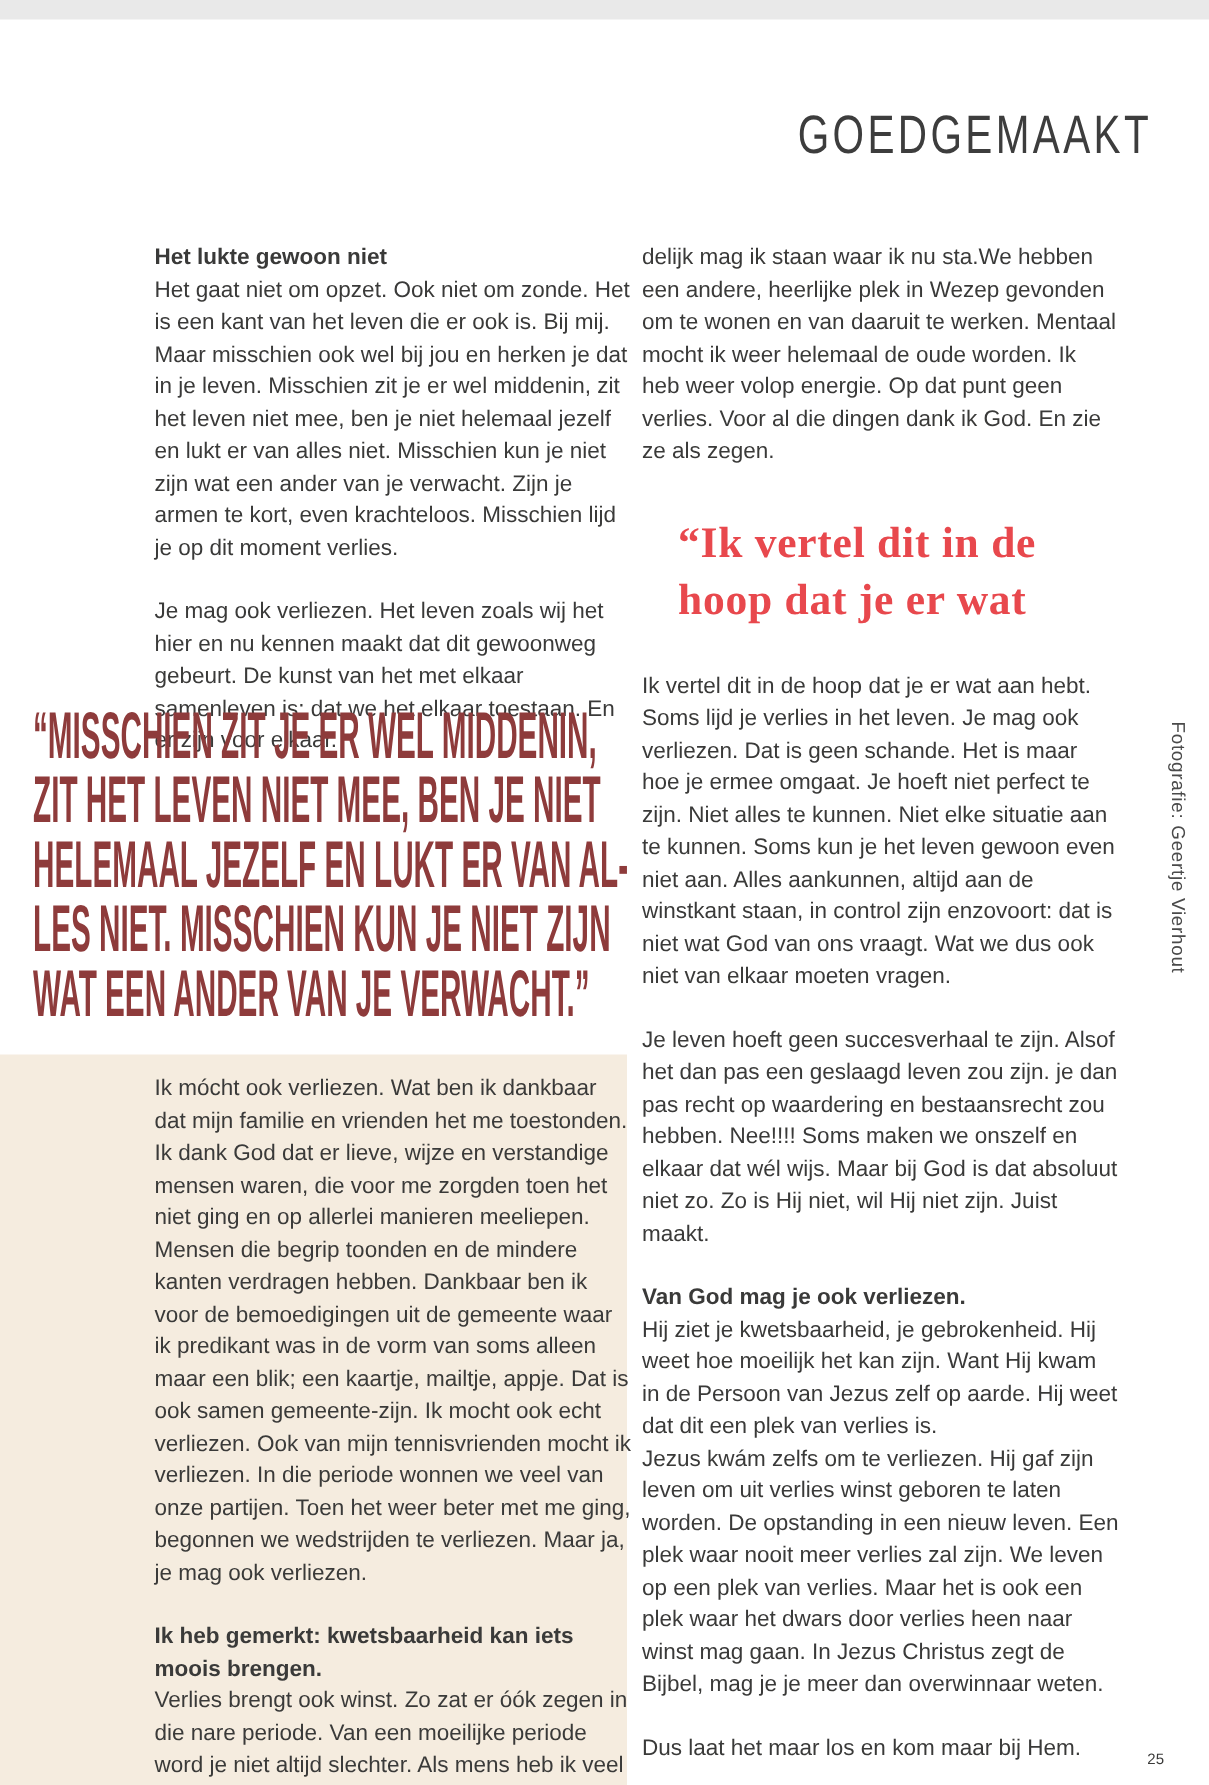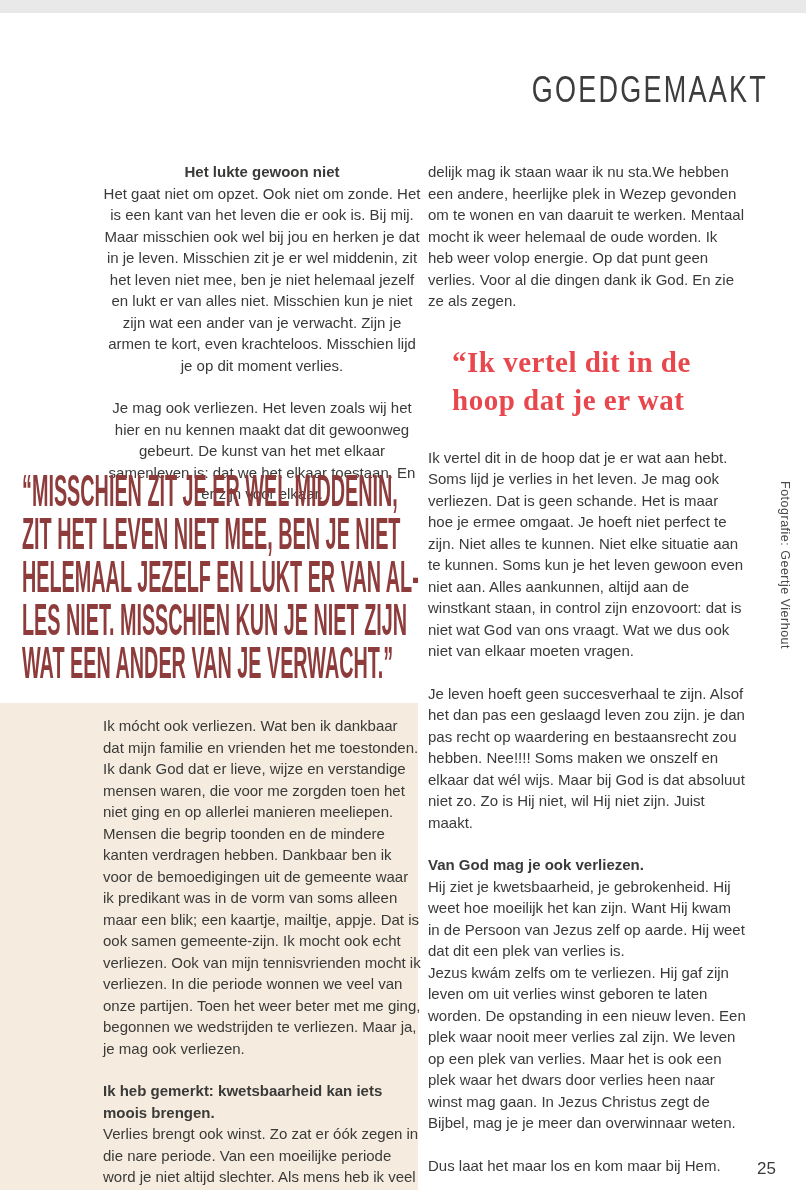--- a/index.html
+++ b/index.html
@@ -28,21 +28,21 @@
     transform:scaleX(0.75);
     transform-origin:top right;
     white-space:nowrap;
   }
   .col{
     position:absolute;
     width:318px;
     font-size:15px;
     line-height:21.5px;
   }
-  .col-left{left:103px;top:148px;text-align:center;}
+  .col-left{left:103px;top:148px;}
   .col-left-lower{left:103px;top:702px;}
   .col-right{left:428px;top:148px;}
   p{margin:0 0 21px 0;}
   p.no-gap{margin-bottom:0;}
   .para-heading{
     font-weight:bold;
     margin:0;
   }
   .pull-quote-maroon{
     position:absolute;
@@ -69,21 +69,21 @@
     position:absolute;
     top:468px;right:14px;
     writing-mode:vertical-rl;
     font-size:12.5px;
     letter-spacing:0.5px;
     color:#4a4a4a;
   }
   .page-number{
     position:absolute;
     right:30px;bottom:24px;
-    font-size:17px;
+    font-size:10px;
     color:#3a3a39;
   }
 </style>
 </head>
 <body>
 
 <div class="page">
 
   <div class="beige-box"></div>
 

